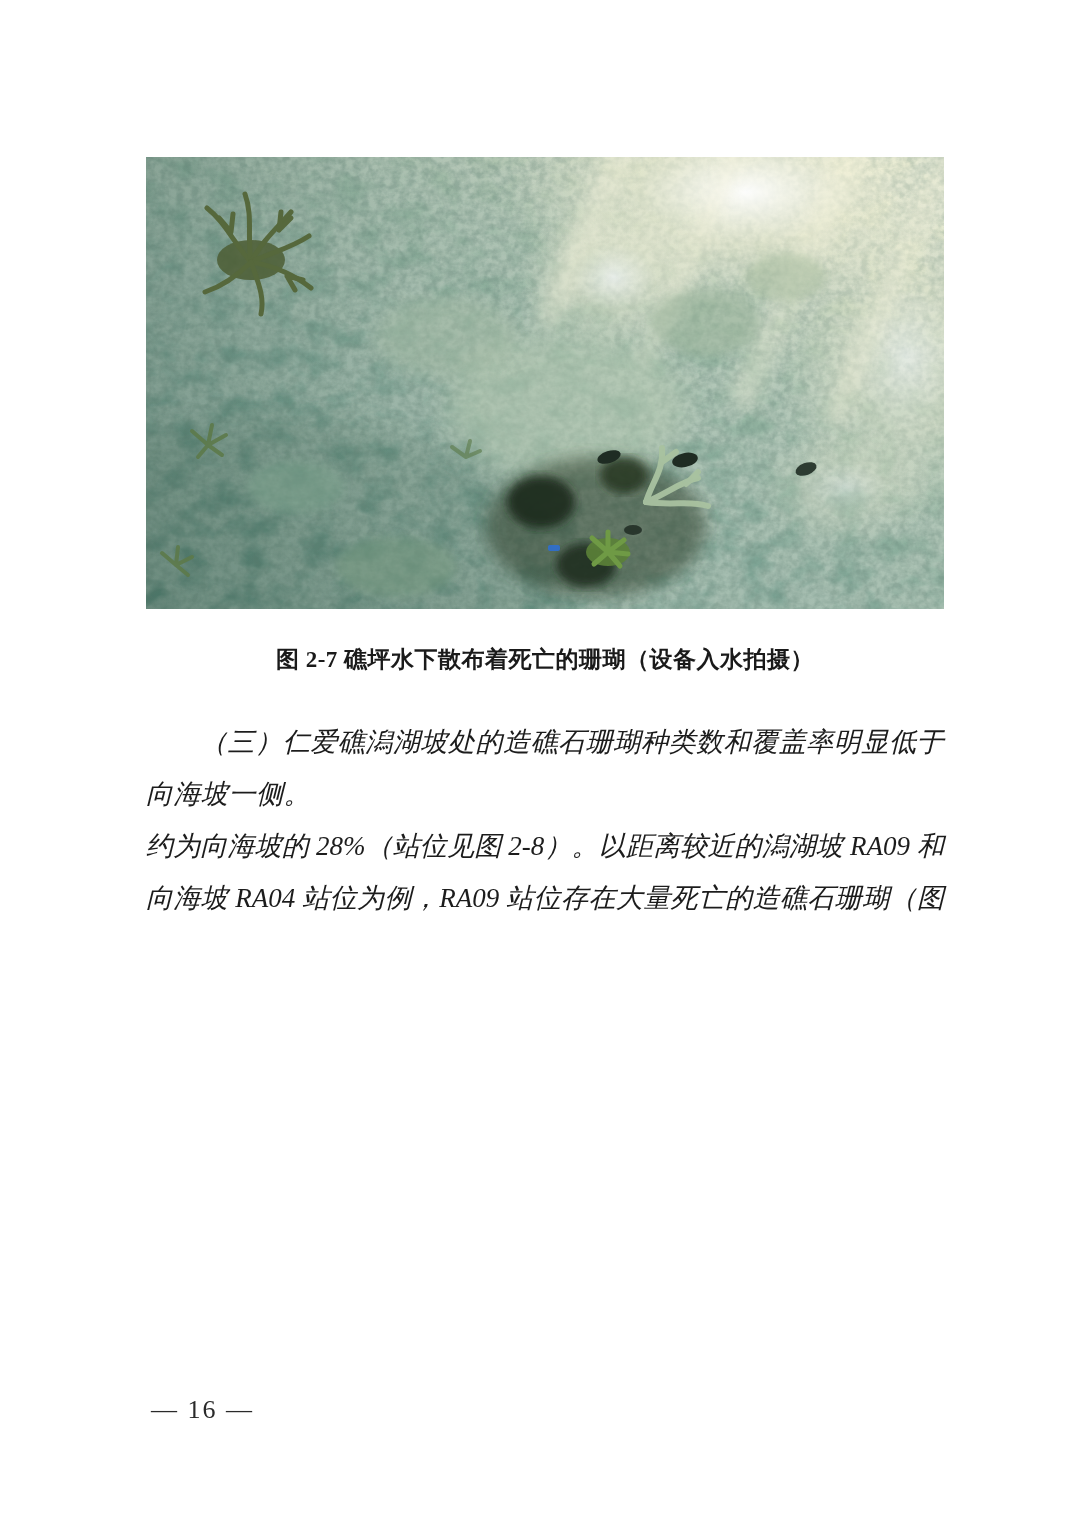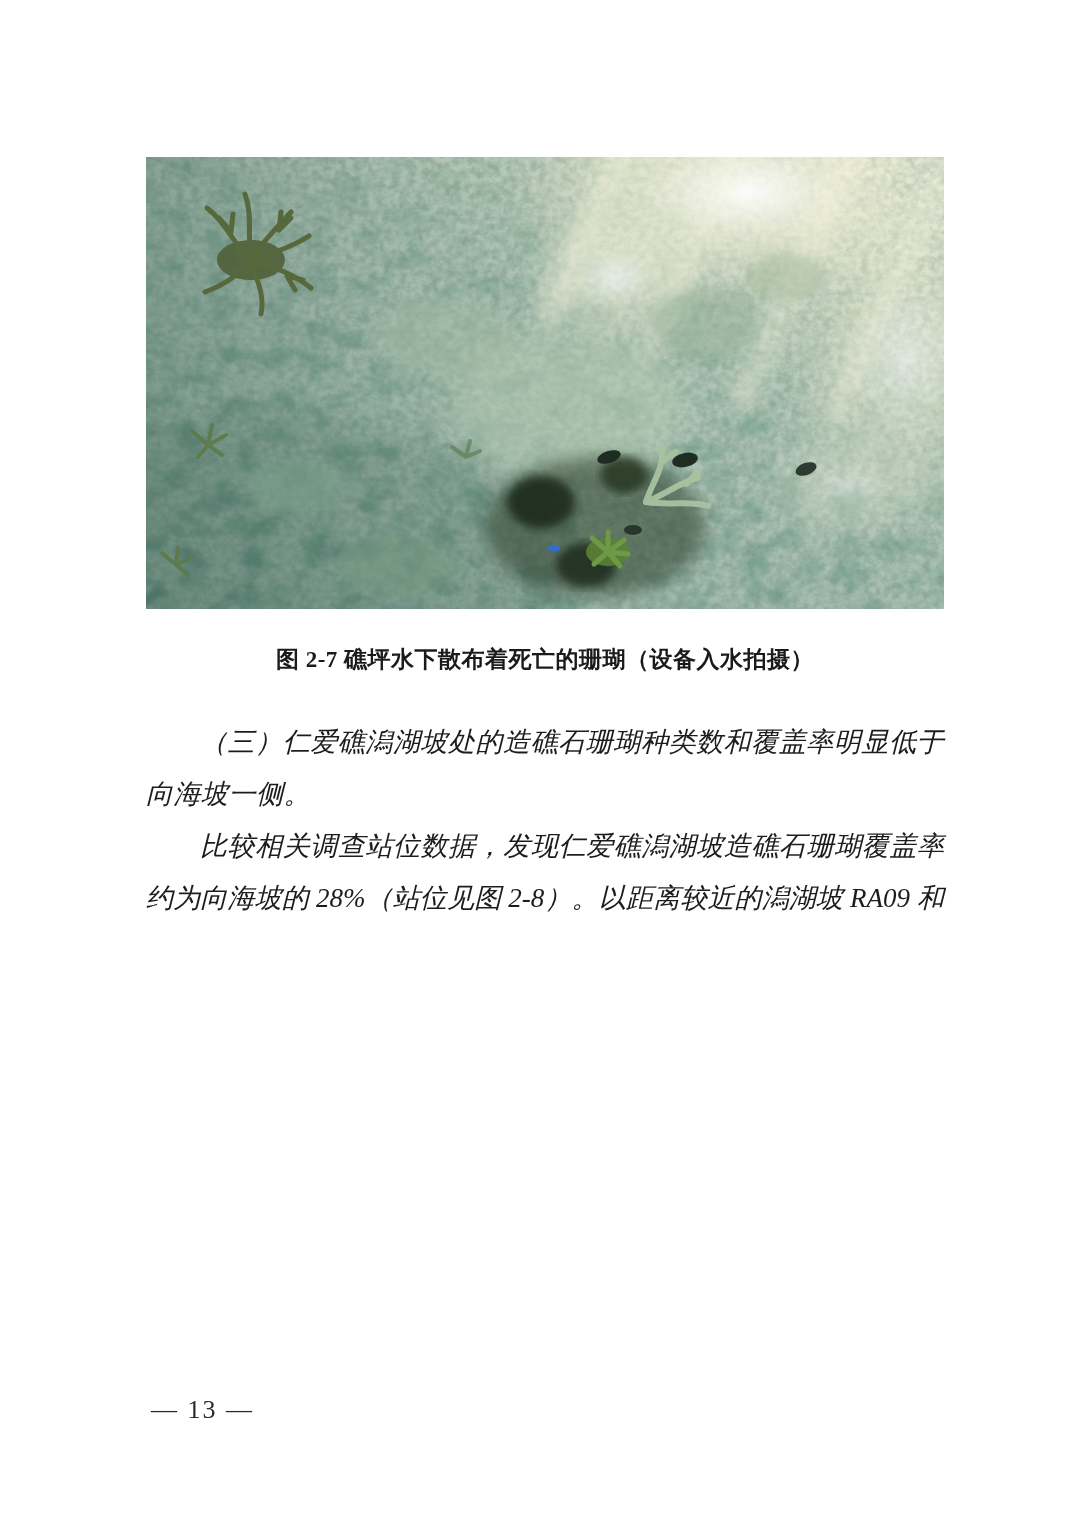--- a/index.html
+++ b/index.html
@@ -206,20 +206,20 @@
   </figure>
 
   <div class="caption">图 2-7 礁坪水下散布着死亡的珊瑚（设备入水拍摄）</div>
 
   <div class="text-block">
     <div class="heading">
       <span class="line indent">（三）仁爱礁潟湖坡处的造礁石珊瑚种类数和覆盖率明显低于</span>
       <span class="line lastline">向海坡一侧。</span>
     </div>
     <div class="body-par">
-      <span class="line indent">比较相关调查站位数据，发现仁爱礁潟湖坡造礁石珊瑚覆盖率</span>
       <span class="line">约为向海坡的 28%（站位见图 2-8）。以距离较近的潟湖坡 RA09 和</span>
+      <span class="line">向海坡 RA04 站位为例，RA09 站位存在大量死亡的造礁石珊瑚（图</span>
     </div>
   </div>
 
-  <div class="page-number">— 13 —</div>
+  <div class="page-number">— 16 —</div>
 
 </div>
 
 </body></html>

